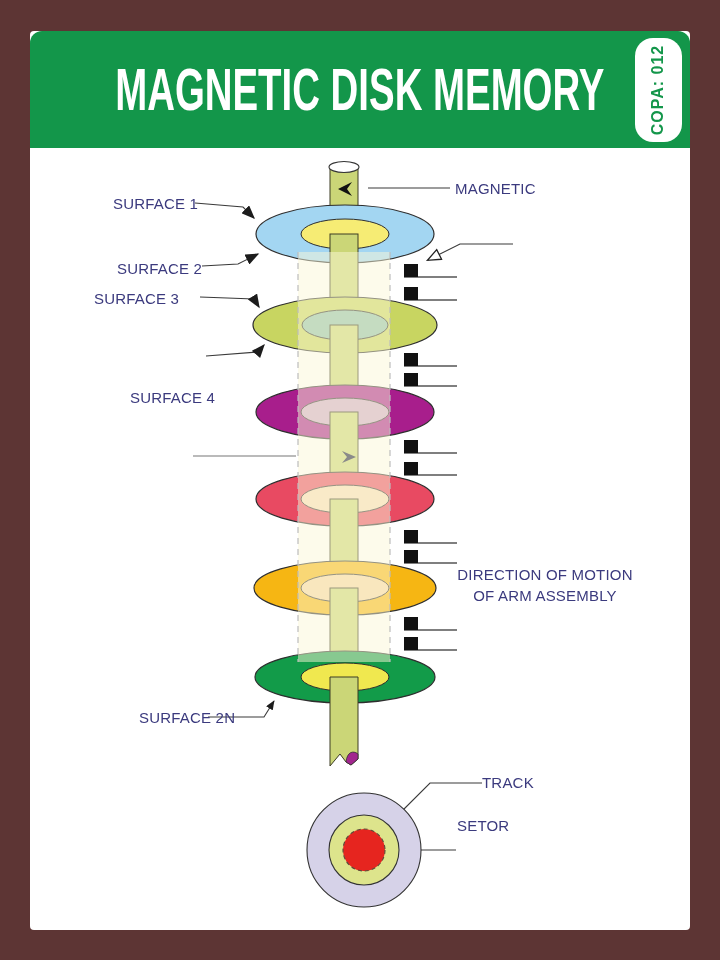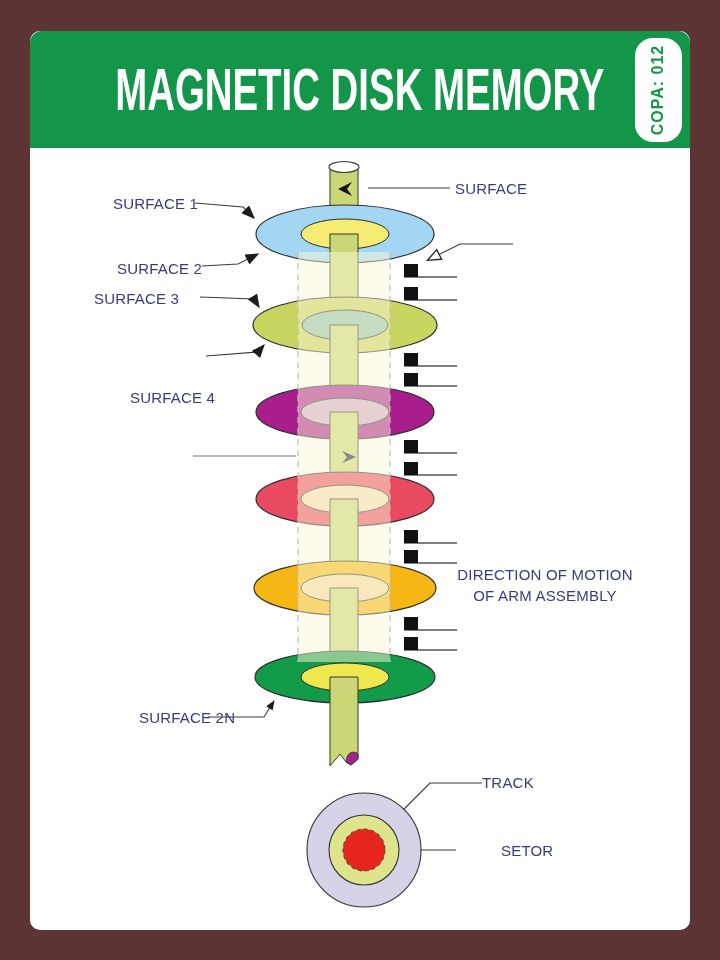--- a/index.html
+++ b/index.html
@@ -4,21 +4,21 @@
 <style>
   html,body{margin:0;padding:0;}
   body{
     width:720px;height:960px;
     background:#5D3534;
     font-family:"Liberation Sans", sans-serif;
     overflow:hidden;position:relative;
   }
   .card{
     position:absolute;left:30px;top:31px;width:660px;height:899px;
-    background:#ffffff;border-radius:10px;
+    background:#ffffff;border-radius:4px;
   }
   .header{
     position:absolute;left:0;top:0;width:660px;height:117px;
     background:#13964A;border-radius:12px 12px 0 0;
     display:flex;align-items:center;justify-content:center;
   }
   .title{
     color:#ffffff;font-weight:bold;font-size:48px;letter-spacing:0px;
     white-space:nowrap;
     transform:scale(0.80,1.22);transform-origin:center center;
@@ -163,23 +163,23 @@
         <path d="M426,702 H363" marker-end="url(#m-arrow-sm)"></path>
       </g>
 
       <g stroke="#333333" stroke-width="1.1">
         <circle cx="334" cy="702" r="57" fill="#D6D2E8"></circle>
         <circle cx="334" cy="702" r="35" fill="#DDE48C"></circle>
         <circle cx="334" cy="702" r="21" stroke-dasharray="4 3" stroke="#5a4a3a" fill="#E6251F"></circle>
       </g>
     </svg>
 
-    <div class="lbl nowrap" style="left:425px;top:31px;">SURFACE</div>
+    <div class="lbl nowrap" style="left:425px;top:31px;">MAGNETIC</div>
     <div class="lbl nowrap" style="left:83px;top:46px;">SURFACE 1</div>
     <div class="lbl nowrap" style="left:87px;top:111px;">SURFACE 2</div>
     <div class="lbl nowrap" style="left:64px;top:141px;">SURFACE 3</div>
     <div class="lbl nowrap" style="left:100px;top:200px;margin-top:40px;">SURFACE 4</div>
     <div class="lbl nowrap" style="left:81px;top:560px;margin-left:28px;">SURFACE 2N</div>
     <div class="lbl wrap" style="left:425px;top:417px;width:180px;text-align:center;">DIRECTION OF MOTION OF ARM ASSEMBLY</div>
     <div class="lbl nowrap" style="left:452px;top:625px;">TRACK</div>
-    <div class="lbl nowrap" style="left:427px;top:693px;margin-left:44px;">SETOR</div>
+    <div class="lbl nowrap" style="left:427px;top:668px;">SETOR</div>
   </div>
 </div>
 
 </body></html>

